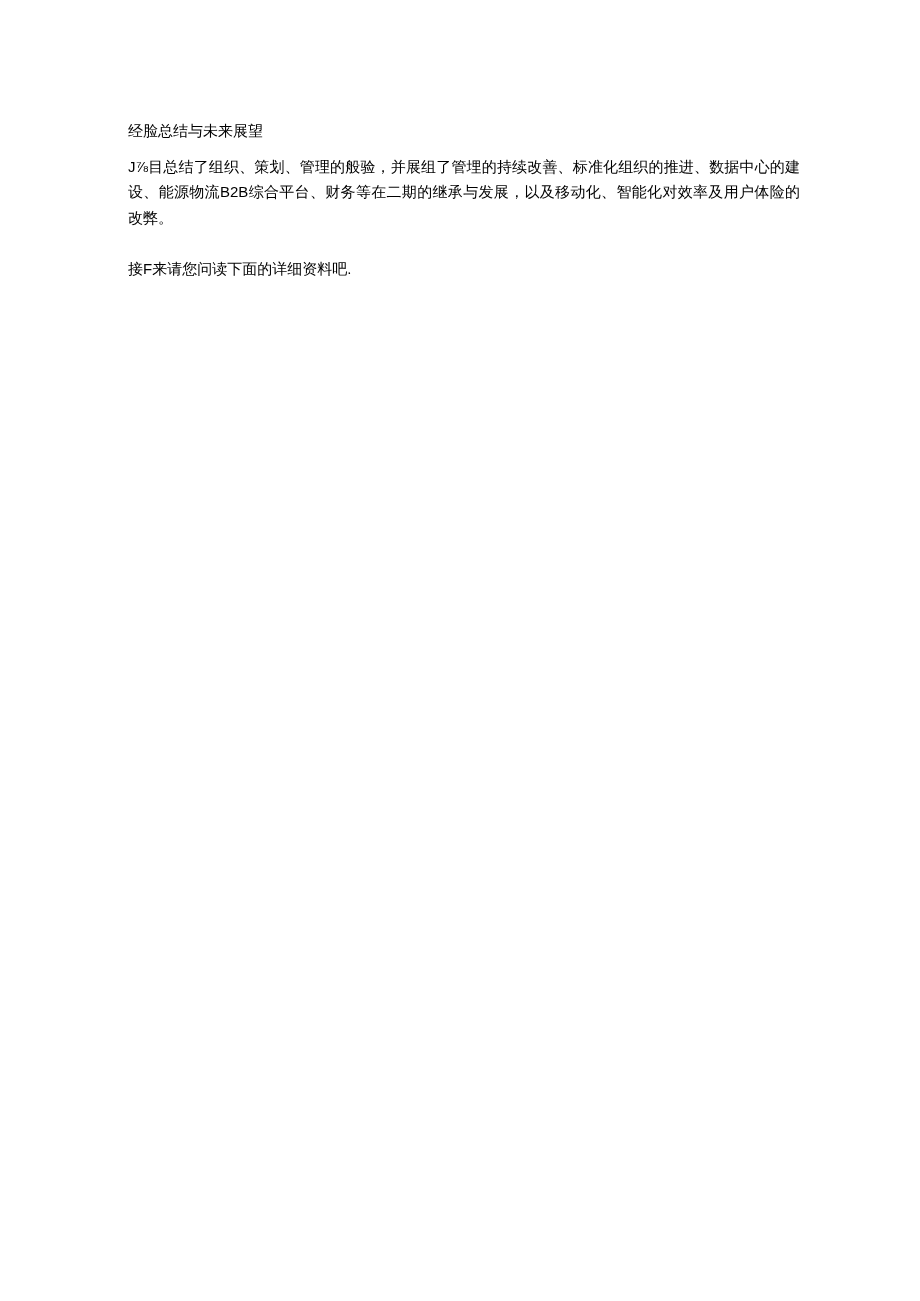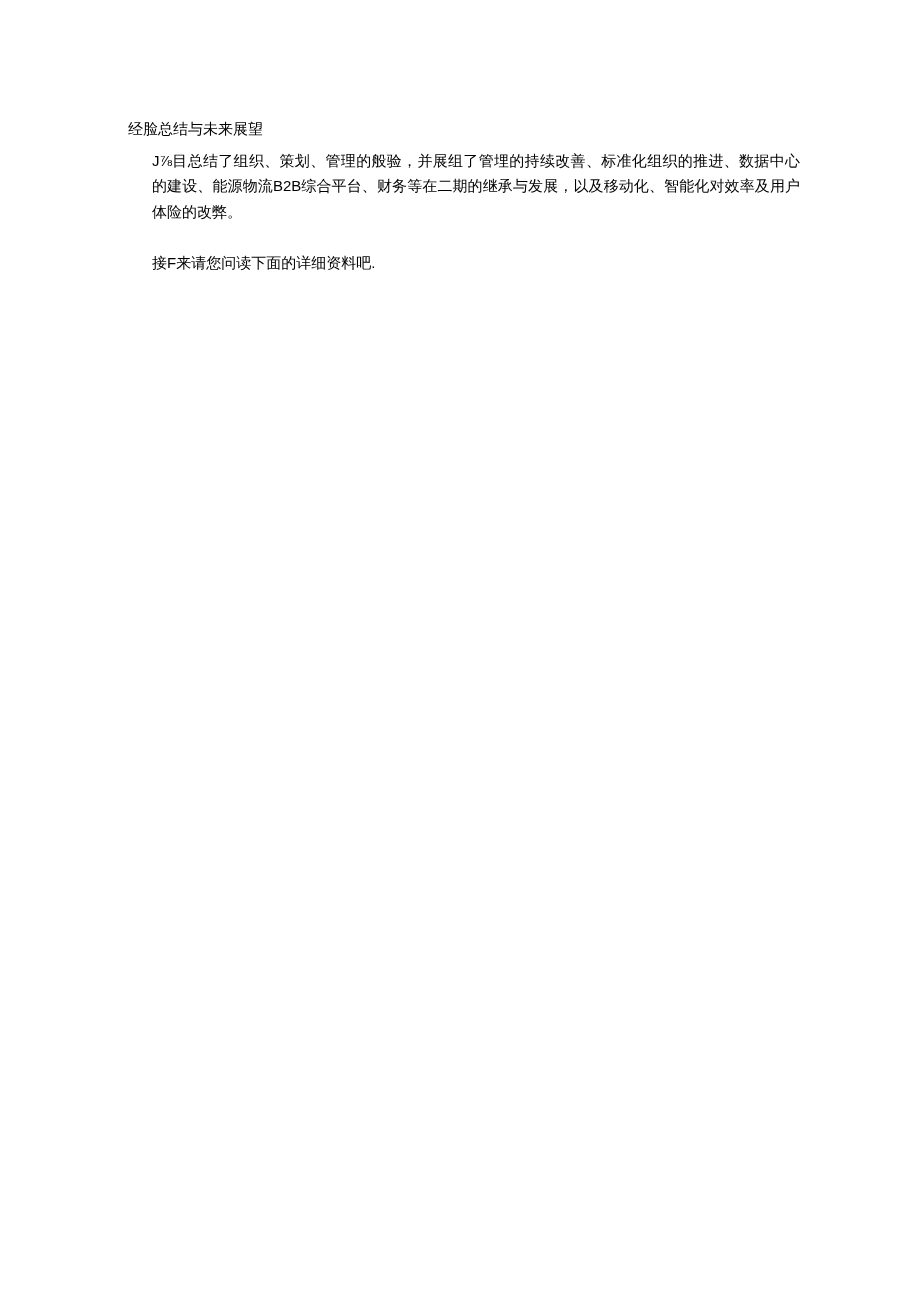--- a/index.html
+++ b/index.html
@@ -11,27 +11,25 @@
       width: 920px;
       height: 1301px;
       background: #ffffff;
       font-family: "Microsoft YaHei", "SimSun", sans-serif;
       font-size: 15px;
       line-height: 1.7;
       color: #000000;
       padding: 118px 120px 0 128px;
     }
     .heading {
-      margin-bottom: 4px;
-      font-family: Liberation Mono, monospace;
+      margin-bottom: 10px;
     }
     .paragraph {
       margin-bottom: 2px;
       text-align: justify;
-      margin-left: 24px;
     }
     .spacer {
       height: 24px;
     }
   </style>
 </head>
 <body>
 
 <div class="heading">经脸总结与未来展望</div>
 <div class="paragraph">J⅞目总结了组织、策划、管理的般验，并展组了管埋的持续改善、标准化组织的推进、数据中心的建设、能源物流B2B综合平台、财务等在二期的继承与发展，以及移动化、智能化对效率及用户体险的改弊。</div>

